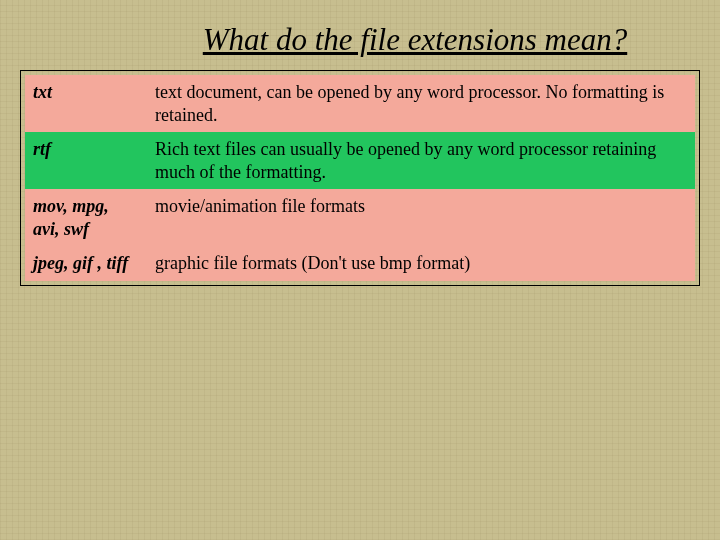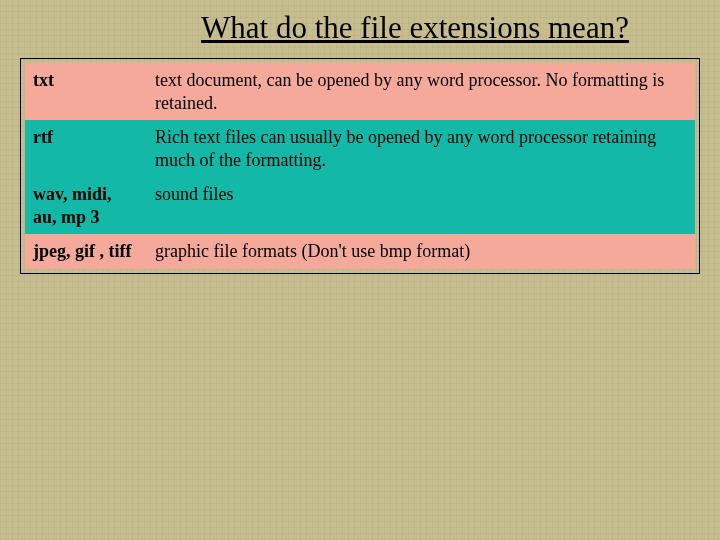--- a/index.html
+++ b/index.html
@@ -19,44 +19,45 @@
   }
   .slide {
     box-sizing: border-box;
     width: 720px;
     height: 540px;
     padding: 10px 20px 20px 20px;
   }
   .title {
     font-size: 31px;
     text-align: center;
-    margin: 0 0 12px 110px;
+    margin: 12px 0 12px 110px;
     font-weight: normal;
     text-decoration: underline;
+    font-style: italic;
   }
   .table-wrap {
     border: 1px solid #000;
     padding: 4px;
     background: transparent;
   }
   table {
     border-collapse: collapse;
     width: 100%;
     table-layout: fixed;
   }
   td {
     vertical-align: top;
     padding: 6px 8px;
     font-size: 18px;
     line-height: 1.25;
   }
   col.ext { width: 122px; }
   .row-odd td  { background: #f4a99b; }
-  .row-even td { background: #14b8a6; }
-  td.ext { font-weight: bold; }
+  .row-even td { background: #22c55e; }
+  td.ext { font-weight: bold; font-style: italic; }
 </style>
 </head>
 <body>
 
 <div class="slide">
   <h1 class="title">What do the file extensions mean?</h1>
 
   <div class="table-wrap">
     <table>
       <colgroup>
@@ -65,23 +66,23 @@
       </colgroup>
       <tbody>
         <tr class="row-odd">
           <td class="ext">txt</td>
           <td>text document, can be opened by any word processor. No formatting is retained.</td>
         </tr>
         <tr class="row-even">
           <td class="ext">rtf</td>
           <td>Rich text files can usually be opened by any word processor retaining much of the formatting.</td>
         </tr>
-        <tr class="row-even">
-          <td class="ext">wav, midi, au, mp 3</td>
-          <td>sound files</td>
+        <tr class="row-odd">
+          <td class="ext">mov, mpg, avi, swf</td>
+          <td>movie/animation file formats</td>
         </tr>
         <tr class="row-odd">
           <td class="ext">jpeg, gif , tiff</td>
           <td>graphic file formats (Don't use bmp format)</td>
         </tr>
       </tbody>
     </table>
   </div>
 </div>
 

